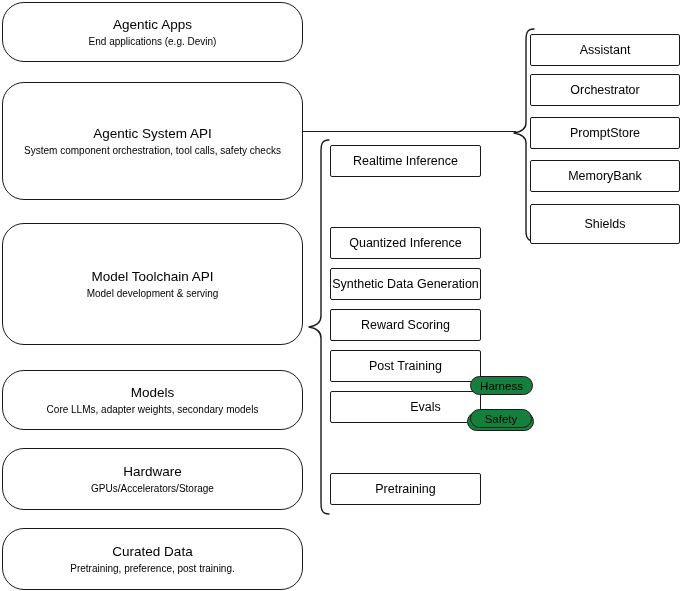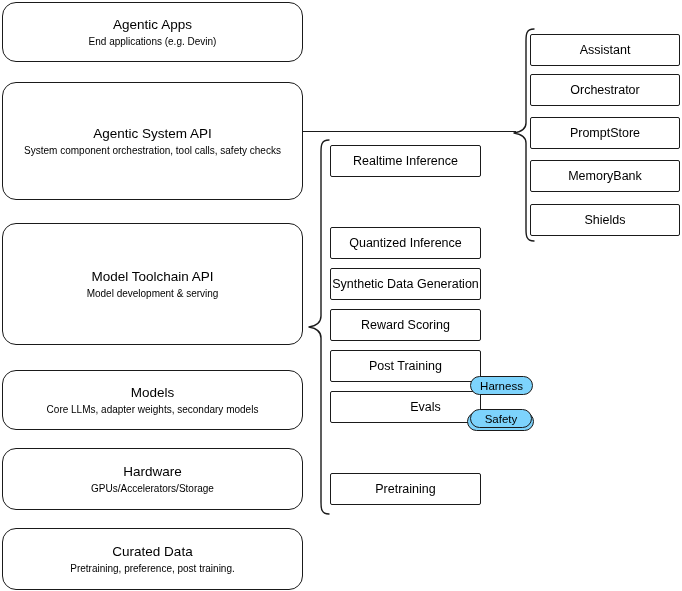--- a/index.html
+++ b/index.html
@@ -39,36 +39,36 @@
   }
   .node .subtitle {
     font-size: 10px;
     line-height: 13px;
     color: #000000;
     margin-top: 2px;
     white-space: nowrap;
   }
   
   .layer {
-    border-radius: 14px;
+    border-radius: 22px;
   }
   
   .chip {
     border-radius: 2px;
   }
   .chip .title {
     font-size: 12.5px;
   }
   
   .pill {
     position: absolute;
     box-sizing: border-box;
     border: 1.4px solid #1a1a1a;
     border-radius: 999px;
-    background: #7dd3fc;
+    background: #15803d;
     display: flex;
     align-items: center;
     justify-content: center;
     font-size: 11.5px;
     line-height: 12px;
     white-space: nowrap;
     z-index: 6;
   }
   
   .connector {
@@ -172,17 +172,17 @@
   </div>
   <div class="node chip" style="left:530px; top:74px; width:150px; height:32px;">
     <div class="title">Orchestrator</div>
   </div>
   <div class="node chip" style="left:530px; top:117px; width:150px; height:32px;">
     <div class="title">PromptStore</div>
   </div>
   <div class="node chip" style="left:530px; top:160px; width:150px; height:32px;">
     <div class="title">MemoryBank</div>
   </div>
-  <div class="node chip" style="left:530px; top:204px; width:150px; height:32px;">
+  <div class="node chip" style="left:530px; top:204px; width:150px; height:40px;">
     <div class="title">Shields</div>
   </div>
 
 </div>
 
 </body></html>

